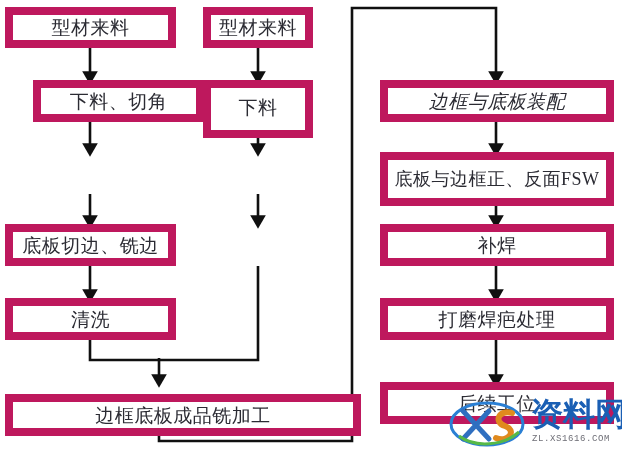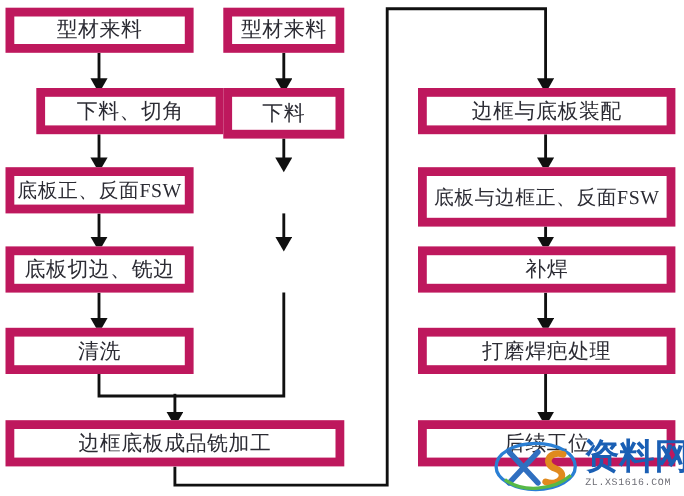--- a/index.html
+++ b/index.html
@@ -101,30 +101,29 @@
 
       <line x1="496" y1="122" x2="496" y2="146" marker-end="url(#ah)"></line>
       <line x1="496" y1="194" x2="496" y2="218" marker-end="url(#ah)"></line>
       <line x1="496" y1="266" x2="496" y2="292" marker-end="url(#ah)"></line>
       <line x1="496" y1="340" x2="496" y2="377" marker-end="url(#ah)"></line>
     </g>
   </svg>
 
   <div class="node" style="left:5px;  top:7px;   width:171px; height:41px;">型材来料</div>
   <div class="node" style="left:5px;  top:80px;  width:171px; height:42px;margin-left:28px;">下料、切角</div>
-  <div class="node sm" style="left:5px; top:152px; width:171px; height:42px;">底板正、反面FSW</div>
   <div class="node" style="left:5px;  top:224px; width:171px; height:42px;">底板切边、铣边</div>
   <div class="node" style="left:5px;  top:298px; width:171px; height:42px;">清洗</div>
 
   <div class="node" style="left:203px; top:7px;   width:110px; height:41px;">型材来料</div>
-  <div class="node" style="left:203px; top:80px;  width:110px; height:46px;">下料</div>
+  <div class="node" style="left:203px; top:80px;  width:110px; height:58px;font-family:Liberation Mono, monospace;">下料</div>
 
-  <div class="node" style="left:5px; top:382px; width:308px; height:42px;font-family:Liberation Serif, serif;">边框底板成品铣加工</div>
+  <div class="node" style="left:5px; top:394px; width:356px; height:42px;font-family:Liberation Serif, serif;">边框底板成品铣加工</div>
 
-  <div class="node" style="left:380px; top:80px;  width:234px; height:42px;">边框与底板装配</div>
+  <div class="node" style="left:380px; top:80px;  width:234px; height:42px;font-style:italic;">边框与底板装配</div>
   <div class="node sm" style="left:380px; top:152px; width:234px; height:54px;">底板与边框正、反面FSW</div>
   <div class="node" style="left:380px; top:224px; width:234px; height:42px;">补焊</div>
   <div class="node" style="left:380px; top:298px; width:234px; height:42px;">打磨焊疤处理</div>
   <div class="node" style="left:380px; top:382px; width:234px; height:42px;">后续工位</div>
 
   <div id="watermark">
     <svg width="173" height="55" viewBox="0 0 173 55" xmlns="http://www.w3.org/2000/svg">
       <ellipse cx="38" cy="28" rx="36" ry="21" fill="none" stroke="#2a7fd4" stroke-width="3"></ellipse>
       <path d="M14,15 L40,43 M40,15 L14,43" stroke="#2f6fc0" stroke-width="5" fill="none" stroke-linecap="round"></path>
       <path d="M63,17 C50,13 44,26 56,30 C68,34 60,47 47,42" stroke="#e08a1e" stroke-width="6" fill="none" stroke-linecap="round"></path>

